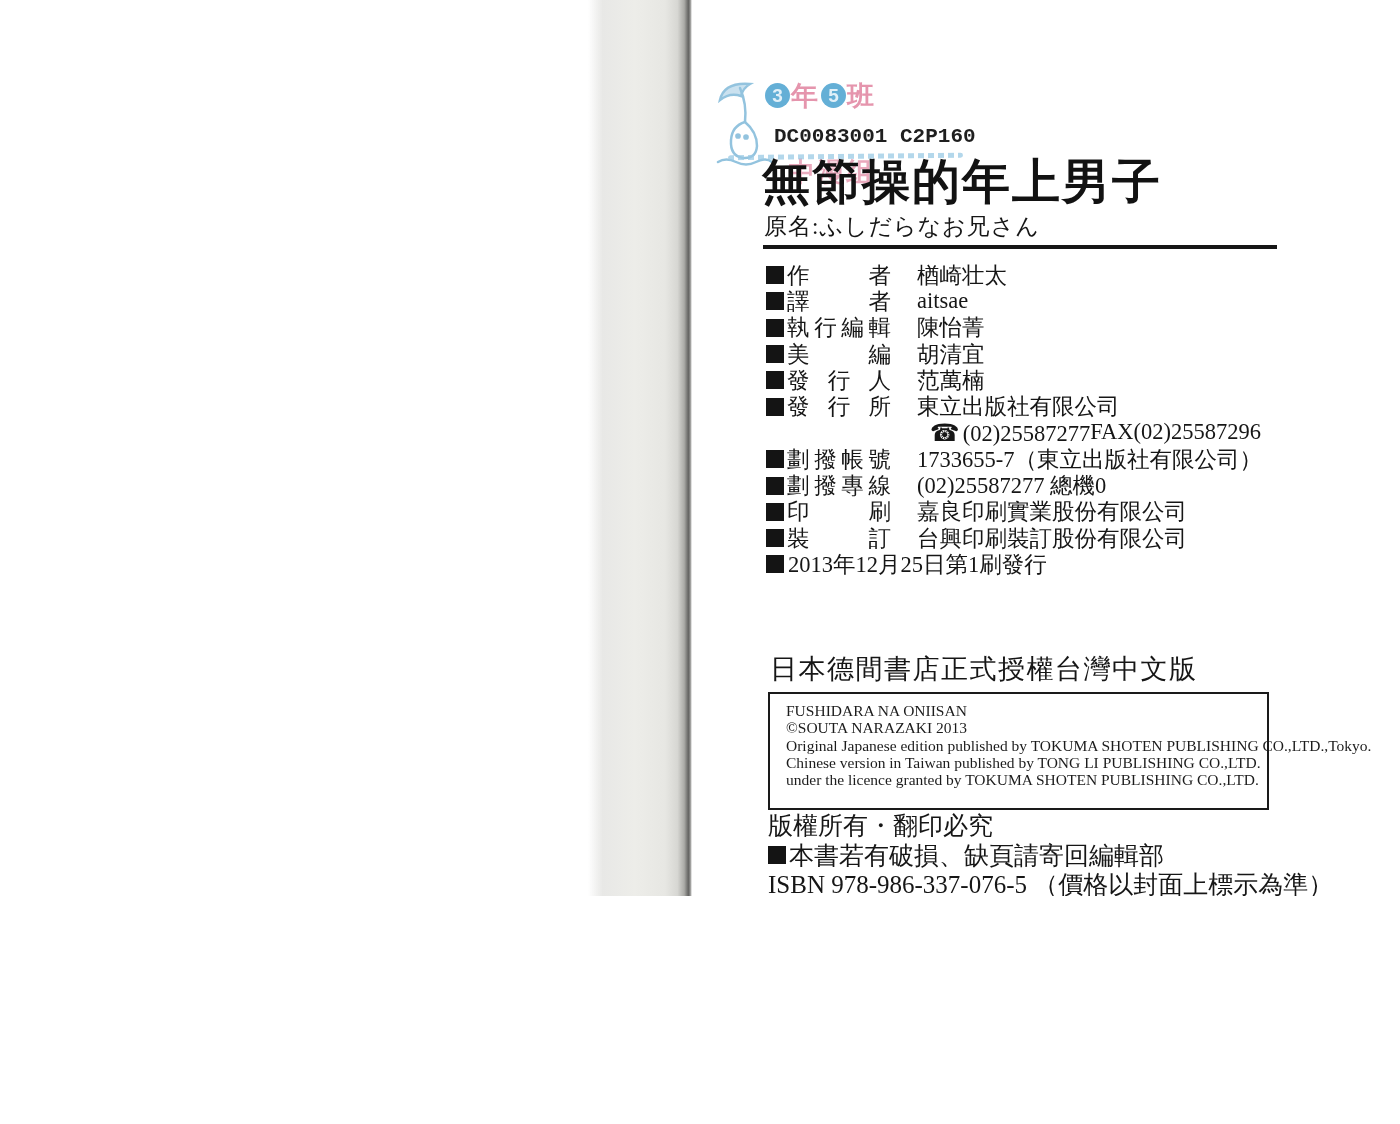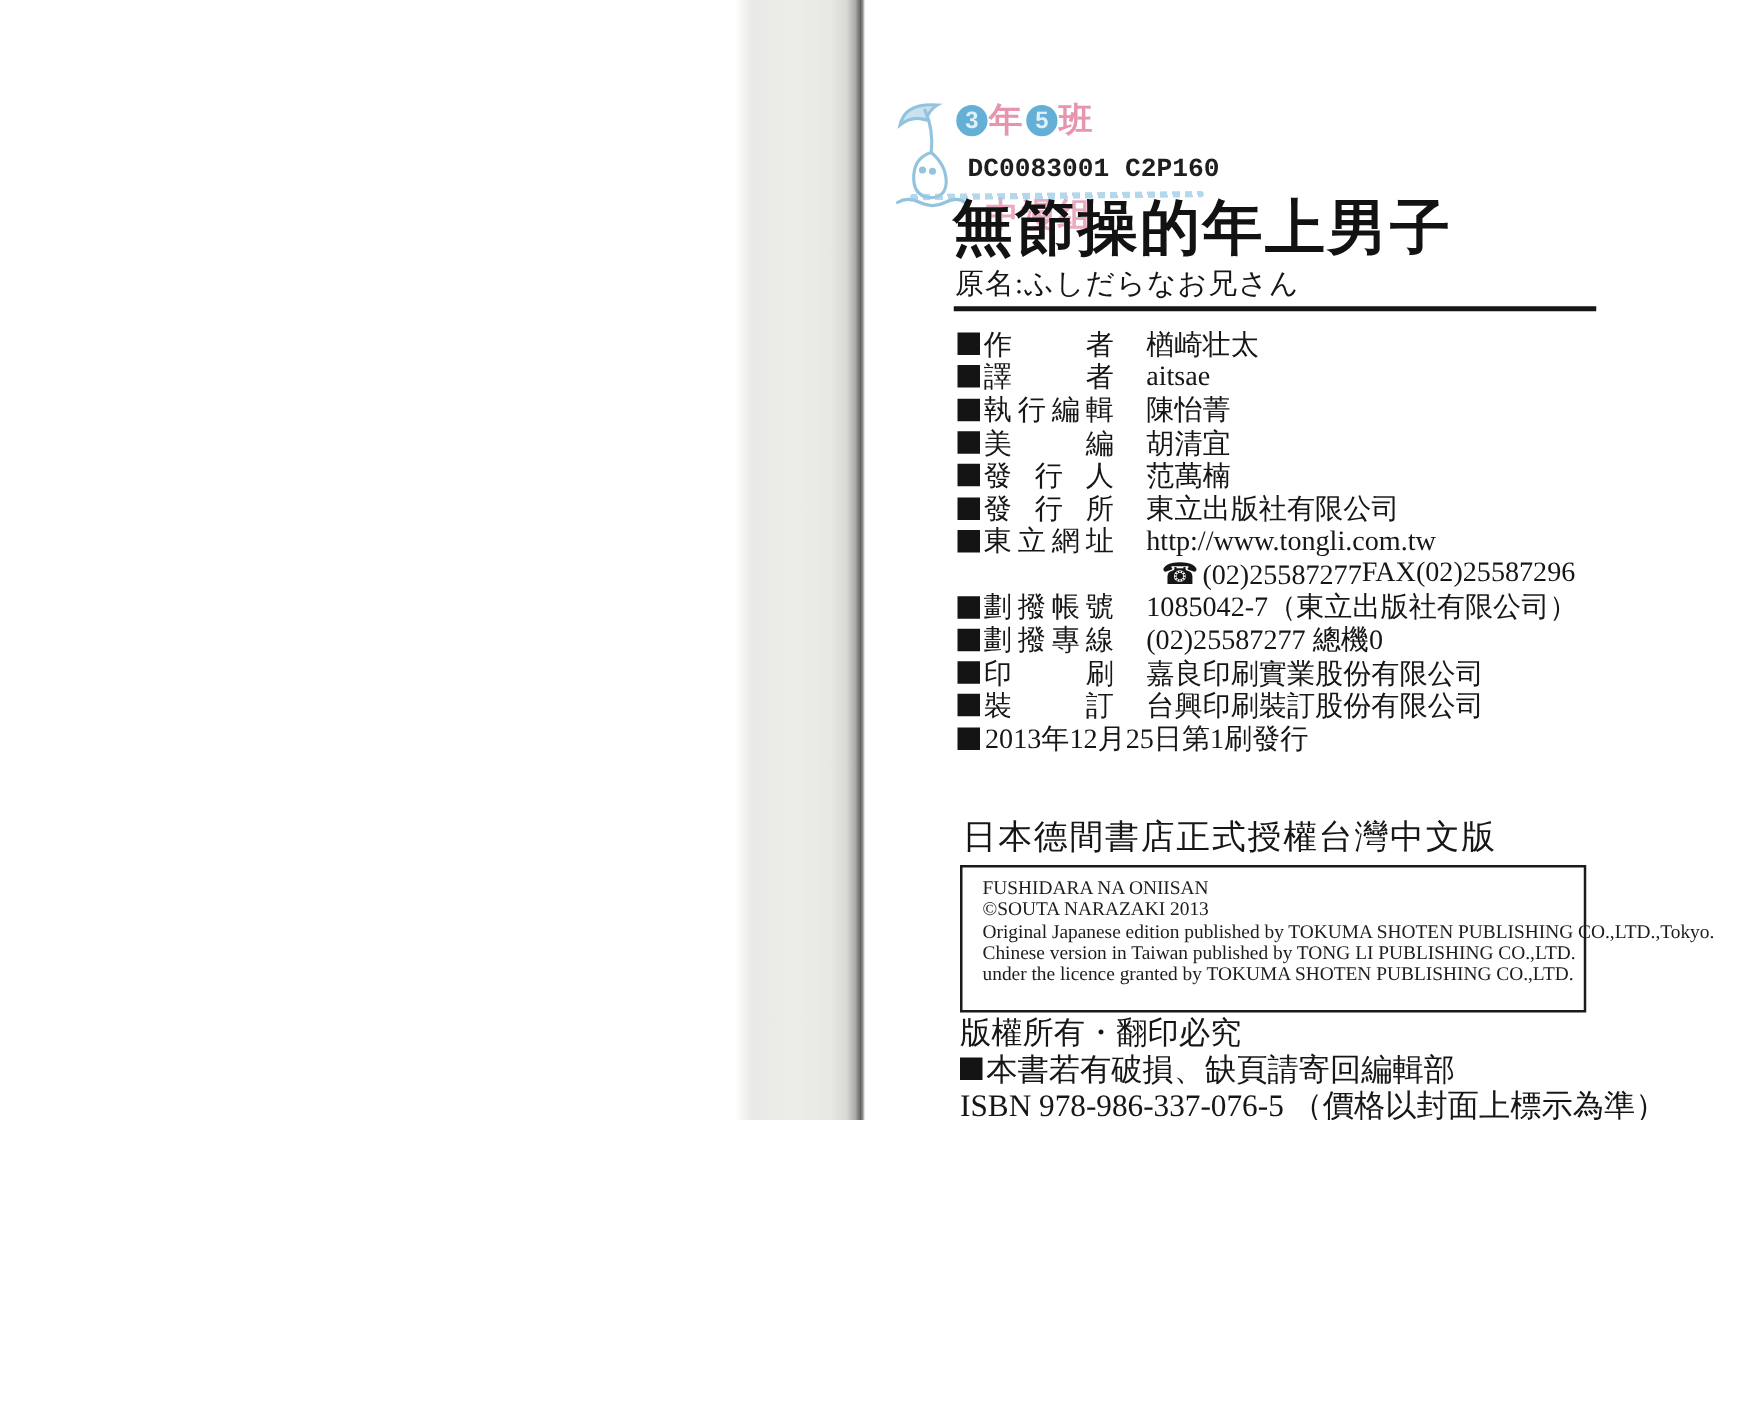--- a/index.html
+++ b/index.html
@@ -35,21 +35,21 @@
   .rule{position:absolute;left:763px;top:245px;width:514px;height:4px;background:#161616;}
 
   
   .credits{position:absolute;left:766px;top:262px;width:530px;font-size:22.5px;}
   .row{display:flex;align-items:center;height:26.3px;white-space:nowrap;}
   .sq{display:inline-block;flex:none;width:18px;height:18px;background:#141414;margin-right:3px;}
   .sq.ghost{background:transparent;}
   .lbl{display:inline-block;flex:none;width:104px;text-align:justify;text-align-last:justify;}
   .val{margin-left:26px;}
   .val.tight{margin-left:1px;}
-  .phoneflex{margin-left:38px;display:flex;width:360px;justify-content:flex-start;font-family:Liberation Serif, serif;}
+  .phoneflex{margin-left:10px;display:flex;width:360px;justify-content:flex-end;font-family:Liberation Serif, serif;}
   .phone-ic{font-size:24px;margin-right:3px;}
 
   .license-heading{position:absolute;left:770px;top:651px;font-size:27px;letter-spacing:1.5px;white-space:nowrap;}
 
   .copyright-box{position:absolute;left:768px;top:692px;width:481px;height:98px;border:2px solid #1a1a1a;
                  padding:8px 0 8px 16px;font-size:15.5px;line-height:17.3px;color:#1c1c1c;}
   .copyright-box div{white-space:nowrap;}
 
   .rights{position:absolute;left:768px;top:811px;font-size:25px;}
   .rights .row{height:29.5px;}
@@ -124,36 +124,31 @@
       <span class="sq"></span>
       <span class="lbl">發行人</span>
       <span class="val">范萬楠</span>
     </div>
     <div class="row">
       <span class="sq"></span>
       <span class="lbl">發行所</span>
       <span class="val">東立出版社有限公司</span>
     </div>
     <div class="row">
-      <span class="sq"></span>
-      <span class="lbl">東立網址</span>
-      <span class="val">http://www.tongli.com.tw</span>
-    </div>
-    <div class="row">
       <span class="sq ghost"></span>
       <span class="lbl"></span>
       <span class="phoneflex">
         <span><span class="phone-ic">☎</span><span>(02)25587277</span></span>
         <span>FAX(02)25587296</span>
       </span>
     </div>
     <div class="row">
       <span class="sq"></span>
       <span class="lbl">劃撥帳號</span>
-      <span class="val">1085042-7（東立出版社有限公司）</span>
+      <span class="val">1733655-7（東立出版社有限公司）</span>
     </div>
     <div class="row">
       <span class="sq"></span>
       <span class="lbl">劃撥專線</span>
       <span class="val">(02)25587277 總機0</span>
     </div>
     <div class="row">
       <span class="sq"></span>
       <span class="lbl">印刷</span>
       <span class="val">嘉良印刷實業股份有限公司</span>

